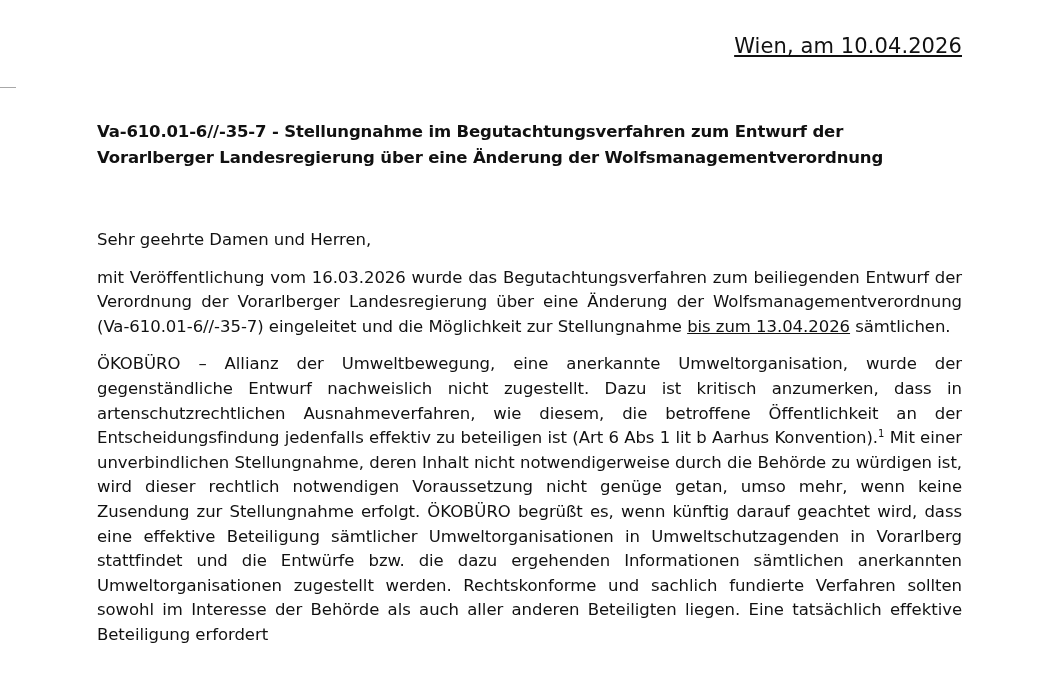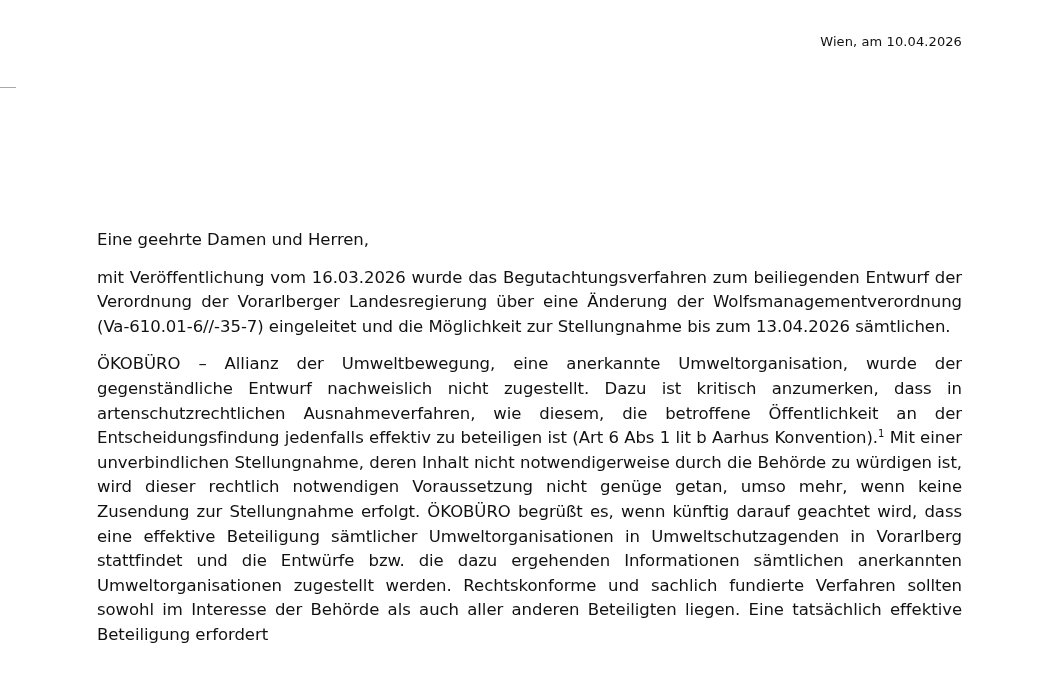--- a/index.html
+++ b/index.html
@@ -27,22 +27,23 @@
       left: 0;
       top: 87px;
       width: 16px;
       height: 1px;
       background: #a8a8a8;
     }
     .date-line {
       position: absolute;
       right: 96px;
       top: 34px;
-      font-size: 13px;
+      font-size: 21px;
       letter-spacing: 0.1px;
+      text-decoration: underline;
     }
     .subject {
       position: absolute;
       left: 97px;
       top: 119px;
       width: 880px;
       font-size: 16.5px;
       font-weight: bold;
       line-height: 25.5px;
       letter-spacing: -0.15px;
@@ -56,39 +57,43 @@
       line-height: 24.6px;
       letter-spacing: -0.05px;
     }
     .content p {
       margin: 0 0 13px 0;
       text-align: justify;
     }
     .salutation {
       margin-bottom: 13px !important;
     }
-    .u { }
+    .u { text-decoration: underline; }
     .b { font-weight: normal; }
     sup.fn {
       font-size: 10px;
       vertical-align: super;
       line-height: 0;
     }
   </style>
 </head>
 <body>
 
 <div class="page">
 
   <div class="fold-mark"></div>
 
   <div class="date-line">Wien, am 10.04.2026</div>
 
+  <div class="subject">
+    <div>Va-610.01-6//-35-7 - Stellungnahme im Begutachtungsverfahren zum Entwurf der</div>
+    <div>Vorarlberger Landesregierung über eine Änderung der Wolfsmanagementverordnung</div>
+  </div>
 
   <div class="content">
-    <p class="salutation">Eine geehrte Damen und Herren,</p>
+    <p class="salutation">Sehr geehrte Damen und Herren,</p>
 
     <p><span>mit Veröffentlichung vom 16.03.2026 wurde das Begutachtungsverfahren zum beiliegenden Entwurf der Verordnung der Vorarlberger Landesregierung über eine Änderung der Wolfsmanagementverordnung (Va-610.01-6//-35-7) eingeleitet und die Möglichkeit zur Stellungnahme </span><span class="u">bis zum 13.04.2026</span><span> sämtlichen.</span></p>
 
     <p><span>ÖKOBÜRO – Allianz der Umweltbewegung, eine anerkannte Umweltorganisation, wurde der gegenständliche Entwurf nachweislich </span><span class="b">nicht</span><span> zugestellt. Dazu ist kritisch anzumerken, dass in artenschutzrechtlichen Ausnahmeverfahren, wie diesem, die betroffene Öffentlichkeit an der Entscheidungsfindung jedenfalls </span><span class="b">effektiv zu beteiligen ist</span><span> (Art 6 Abs 1 lit b  Aarhus Konvention).</span><sup class="fn">1</sup><span> Mit einer unverbindlichen Stellungnahme, deren Inhalt nicht notwendigerweise durch die Behörde zu würdigen ist, wird dieser rechtlich notwendigen Voraussetzung </span><span class="b">nicht genüge getan</span><span>, umso mehr, wenn keine Zusendung zur Stellungnahme erfolgt. ÖKOBÜRO begrüßt es, wenn künftig darauf geachtet wird, dass eine effektive Beteiligung sämtlicher Umweltorganisationen in Umweltschutzagenden in Vorarlberg stattfindet und die Entwürfe bzw. die dazu ergehenden Informationen sämtlichen anerkannten Umweltorganisationen zugestellt werden. Rechtskonforme und sachlich fundierte Verfahren sollten sowohl im Interesse der Behörde als auch aller anderen Beteiligten liegen. Eine tatsächlich effektive Beteiligung erfordert</span></p>
   </div>
 
 </div>
 
 </body></html>

